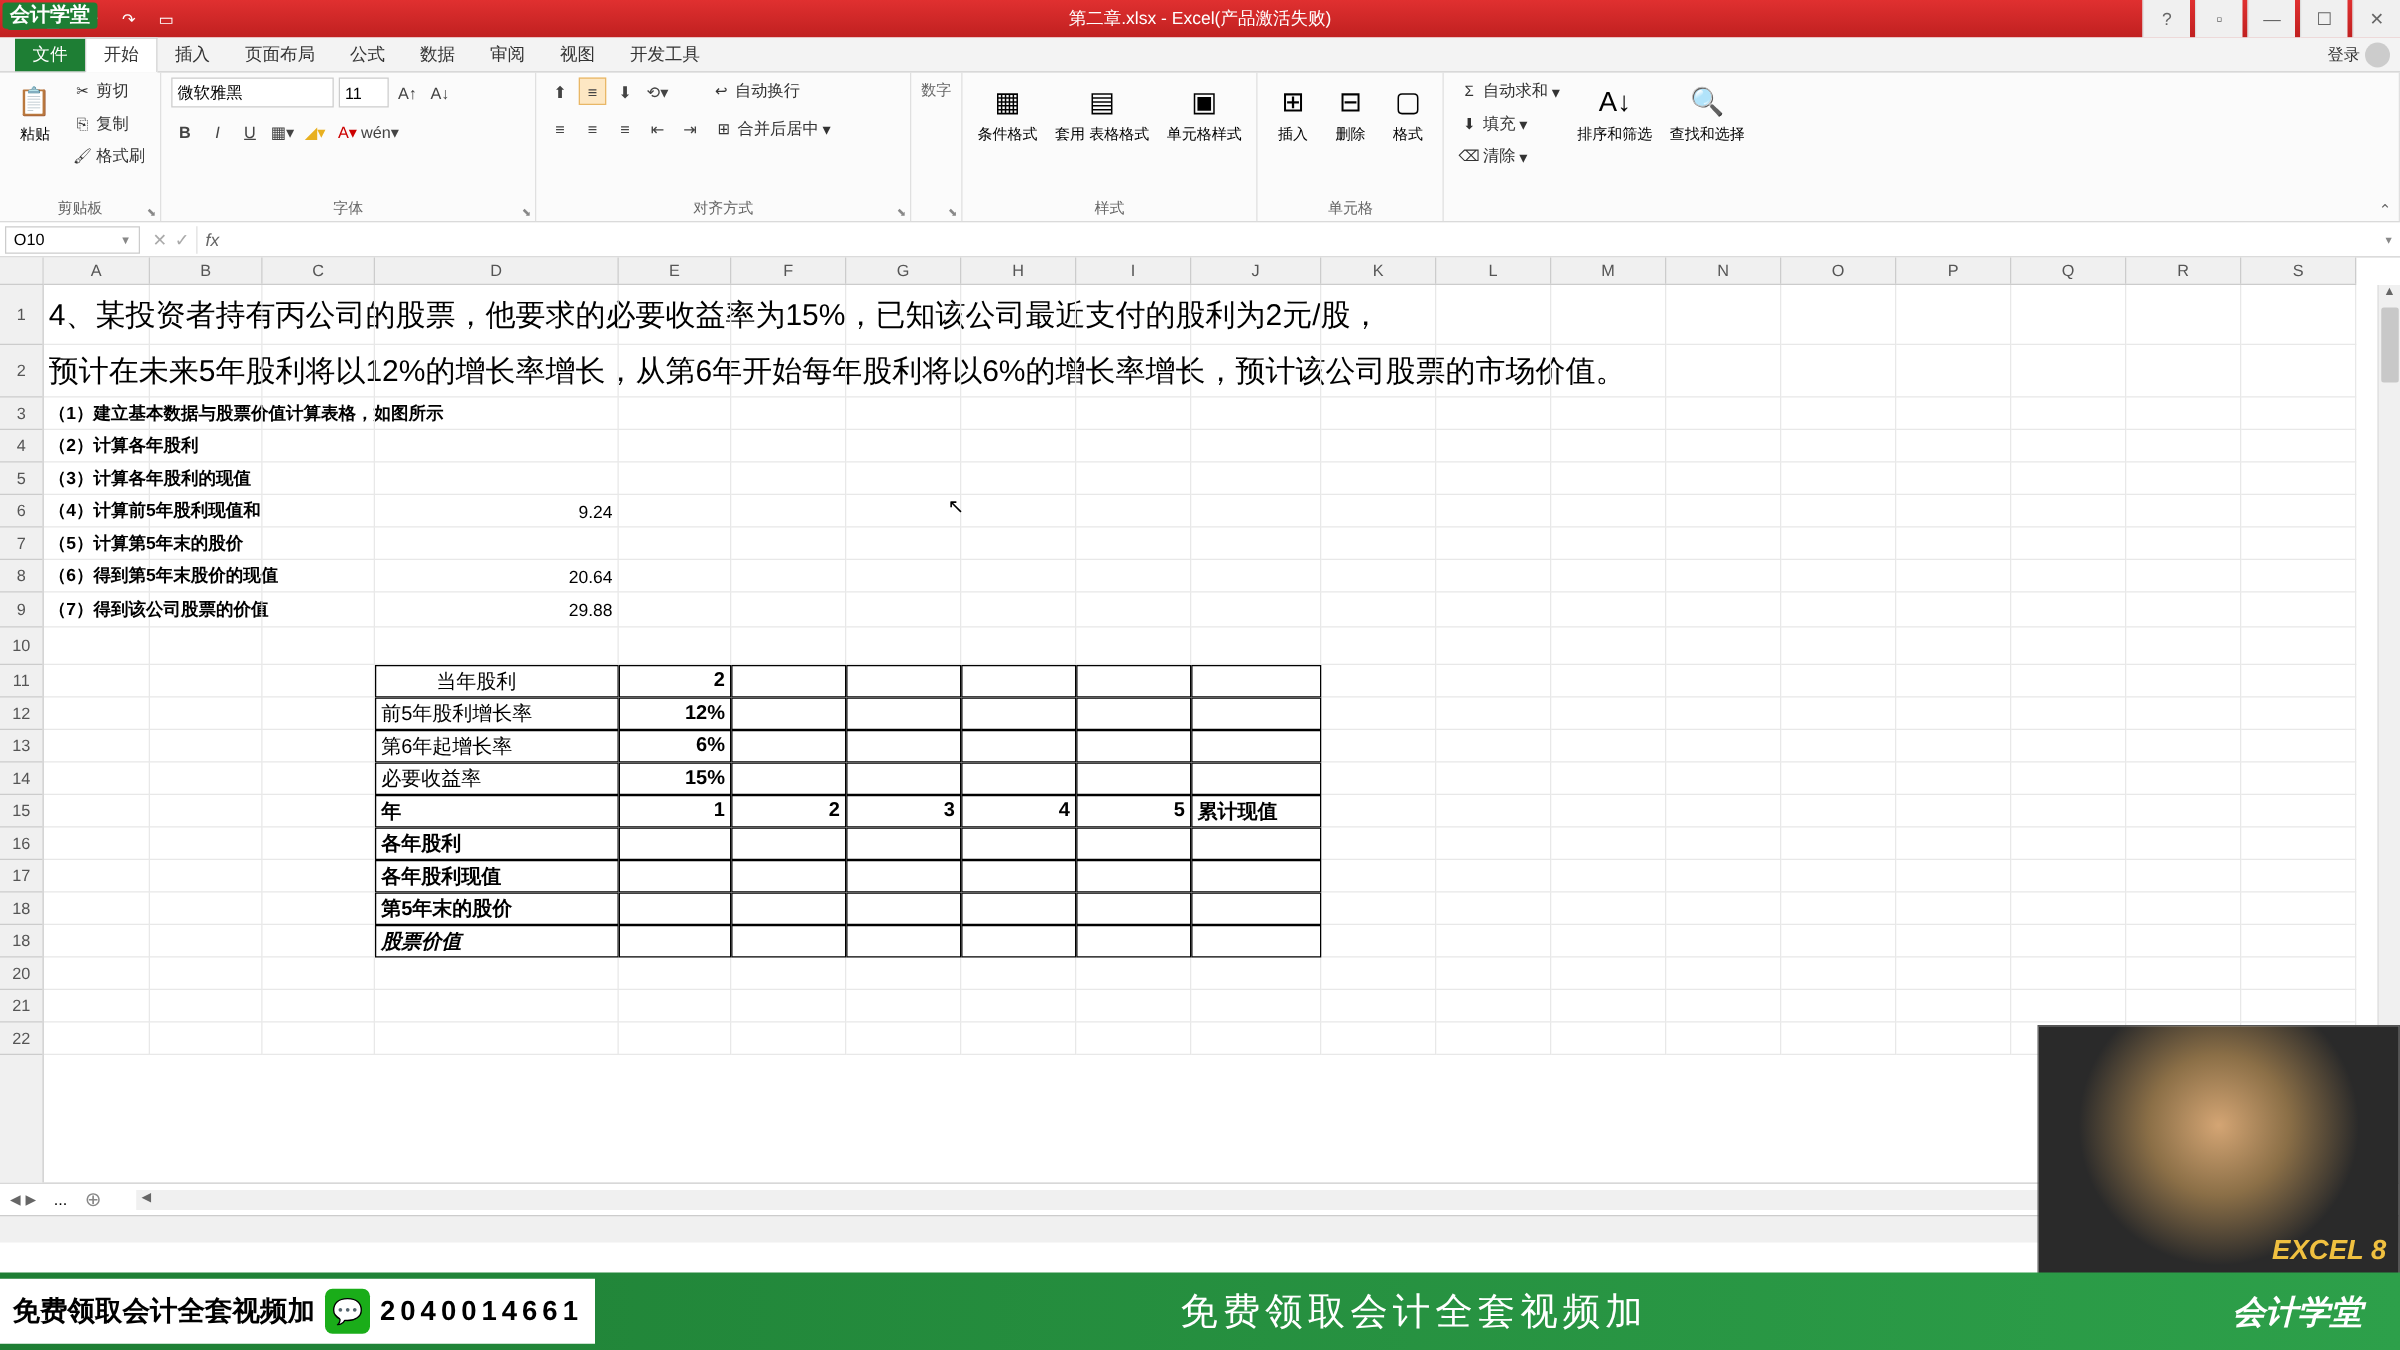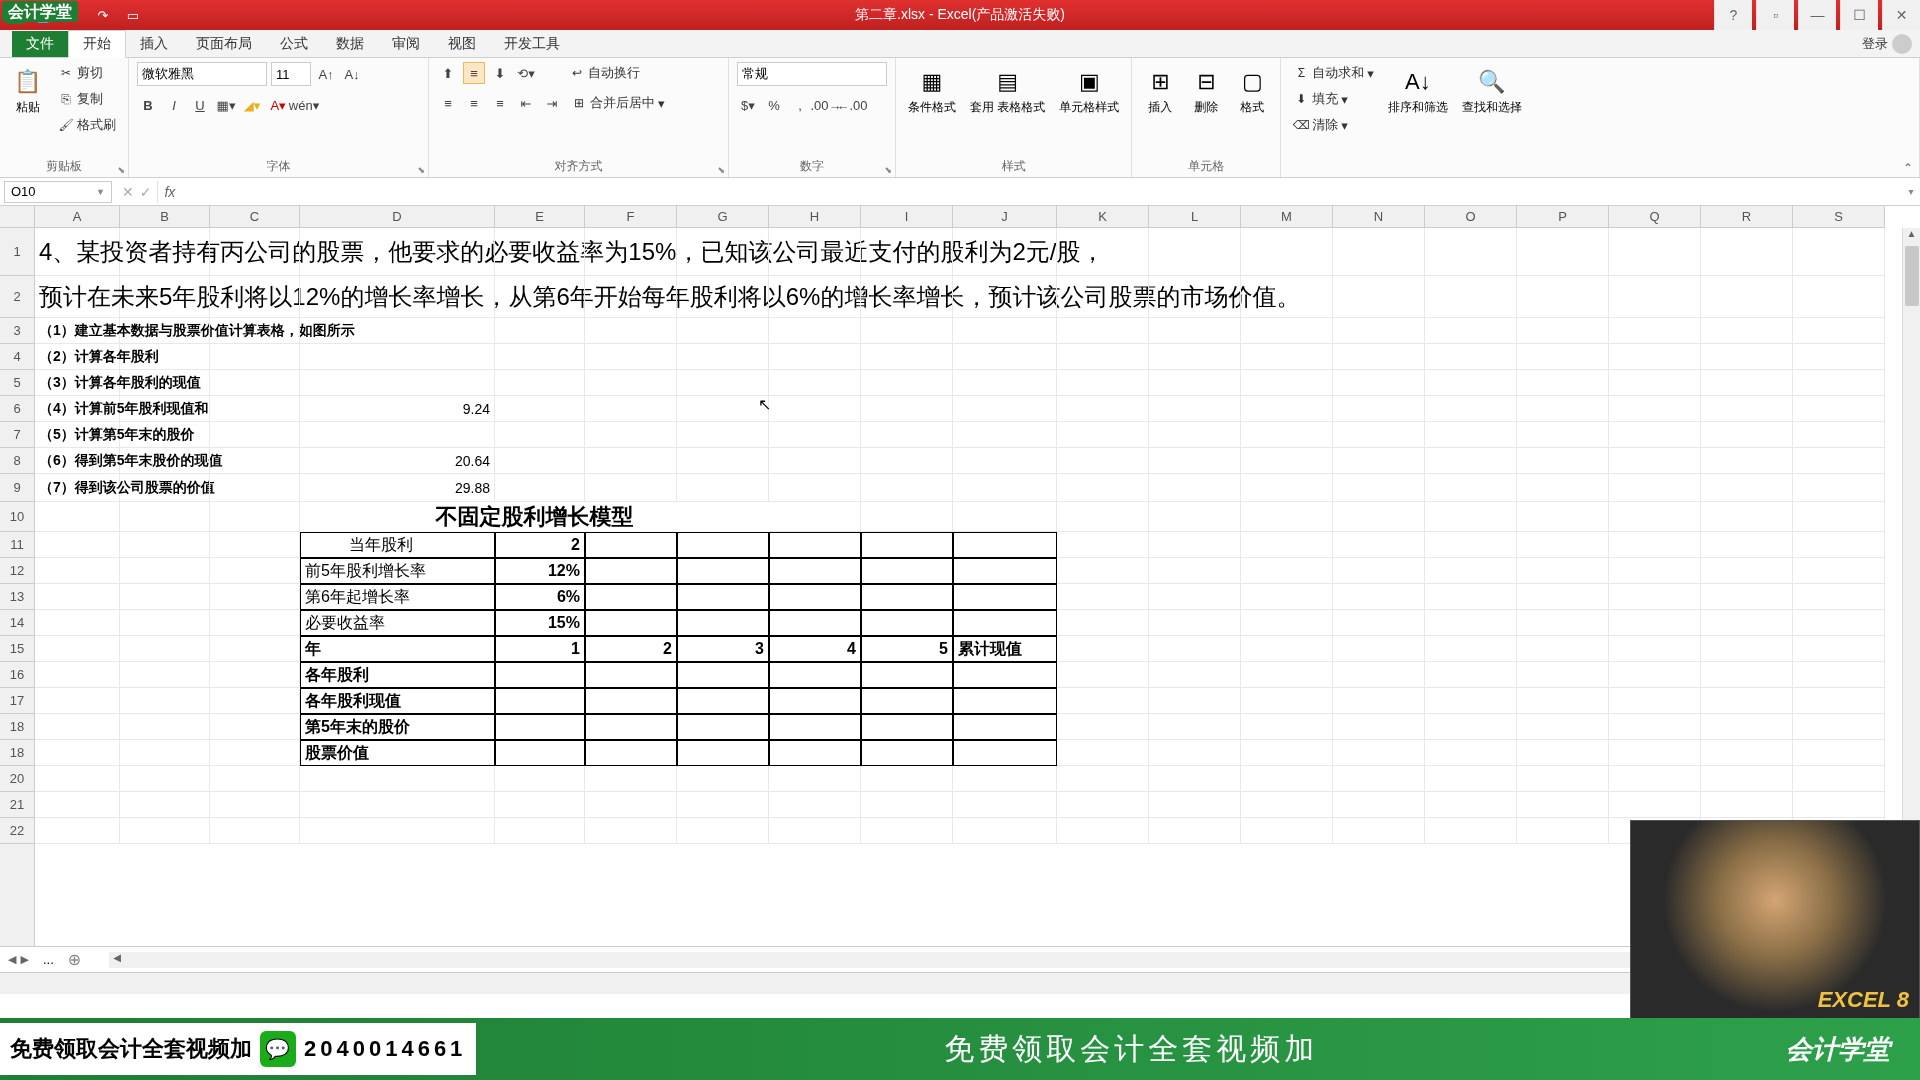--- a/index.html
+++ b/index.html
@@ -225,32 +225,20 @@
           <span class="ibtn">⇥</span>
           <div class="ribbon-btn"><span class="ric">⊞</span><span>合并后居中</span>▾</div>
         </div>
       </div>
     </div>
     <div class="ribbon-group-label">对齐方式</div>
     <span class="expand-icon">⬊</span>
   </div>
 
   <div class="ribbon-group">
-    <div class="ribbon-group-content">
-      <div class="ribbon-col" style="gap:8px">
-        <input class="num-select" value="常规" style="">
-        <div class="ribbon-row">
-          <span class="ibtn">$▾</span>
-          <span class="ibtn">%</span>
-          <span class="ibtn">,</span>
-          <span class="ibtn">.00→</span>
-          <span class="ibtn">←.00</span>
-        </div>
-      </div>
-    </div>
     <div class="ribbon-group-label">数字</div>
     <span class="expand-icon">⬊</span>
   </div>
 
   <div class="ribbon-group">
     <div class="ribbon-group-content">
       <div class="big-btn">
           <div class="bicon">▦</div>
           <div class="blabel">条件格式</div>
         </div>
@@ -826,21 +814,20 @@
             <div class="cell" style="width: 92px; height: 26px;"></div>
             <div class="cell" style="width: 92px; height: 26px;"></div>
             <div class="cell" style="width: 92px; height: 26px;"></div>
             <div class="cell" style="width: 92px; height: 26px;"></div>
             <div class="cell" style="width: 92px; height: 26px;"></div>
             <div class="cell" style="width: 92px; height: 26px;"></div>
             <div class="cell" style="width: 92px; height: 26px;"></div>
             <div class="cell" style="width: 92px; height: 26px;"></div>
             <div class="cell" style="width: 92px; height: 26px;"></div>
           </div>
-          <div style="position: absolute; left: 265px; top: 274px; width: 469px; height: 30px; font-size: 22px; font-weight: bold; display: flex; align-items: center; justify-content: center; background: rgb(255, 255, 255);">不固定股利增长模型</div>
           <div class="cell bordered " style="position: absolute; left: 265px; top: 304px; width: 195px; height: 26px; background: rgb(255, 255, 255); font-size: 16px; padding-left: 48px;">当年股利</div>
           <div class="cell bordered right bold" style="position: absolute; left: 460px; top: 304px; width: 90px; height: 26px; background: rgb(255, 255, 255); font-size: 16px;">2</div>
           <div class="cell bordered " style="position: absolute; left: 550px; top: 304px; width: 92px; height: 26px; background: rgb(255, 255, 255); font-size: 16px;"></div>
           <div class="cell bordered " style="position: absolute; left: 642px; top: 304px; width: 92px; height: 26px; background: rgb(255, 255, 255); font-size: 16px;"></div>
           <div class="cell bordered " style="position: absolute; left: 734px; top: 304px; width: 92px; height: 26px; background: rgb(255, 255, 255); font-size: 16px;"></div>
           <div class="cell bordered " style="position: absolute; left: 826px; top: 304px; width: 92px; height: 26px; background: rgb(255, 255, 255); font-size: 16px;"></div>
           <div class="cell bordered " style="position: absolute; left: 918px; top: 304px; width: 104px; height: 26px; background: rgb(255, 255, 255); font-size: 16px;"></div>
           <div class="cell bordered " style="position: absolute; left: 265px; top: 330px; width: 195px; height: 26px; background: rgb(255, 255, 255); font-size: 16px;">前5年股利增长率</div>
           <div class="cell bordered right bold" style="position: absolute; left: 460px; top: 330px; width: 90px; height: 26px; background: rgb(255, 255, 255); font-size: 16px;">12%</div>
           <div class="cell bordered " style="position: absolute; left: 550px; top: 330px; width: 92px; height: 26px; background: rgb(255, 255, 255); font-size: 16px;"></div>
@@ -883,21 +870,21 @@
           <div class="cell bordered " style="position: absolute; left: 734px; top: 460px; width: 92px; height: 26px; background: rgb(255, 255, 255); font-size: 16px;"></div>
           <div class="cell bordered " style="position: absolute; left: 826px; top: 460px; width: 92px; height: 26px; background: rgb(255, 255, 255); font-size: 16px;"></div>
           <div class="cell bordered " style="position: absolute; left: 918px; top: 460px; width: 104px; height: 26px; background: rgb(255, 255, 255); font-size: 16px;"></div>
           <div class="cell bordered bold" style="position: absolute; left: 265px; top: 486px; width: 195px; height: 26px; background: rgb(255, 255, 255); font-size: 16px;">第5年末的股价</div>
           <div class="cell bordered " style="position: absolute; left: 460px; top: 486px; width: 90px; height: 26px; background: rgb(255, 255, 255); font-size: 16px;"></div>
           <div class="cell bordered " style="position: absolute; left: 550px; top: 486px; width: 92px; height: 26px; background: rgb(255, 255, 255); font-size: 16px;"></div>
           <div class="cell bordered " style="position: absolute; left: 642px; top: 486px; width: 92px; height: 26px; background: rgb(255, 255, 255); font-size: 16px;"></div>
           <div class="cell bordered " style="position: absolute; left: 734px; top: 486px; width: 92px; height: 26px; background: rgb(255, 255, 255); font-size: 16px;"></div>
           <div class="cell bordered " style="position: absolute; left: 826px; top: 486px; width: 92px; height: 26px; background: rgb(255, 255, 255); font-size: 16px;"></div>
           <div class="cell bordered " style="position: absolute; left: 918px; top: 486px; width: 104px; height: 26px; background: rgb(255, 255, 255); font-size: 16px;"></div>
-          <div class="cell bordered bold" style="position: absolute; left: 265px; top: 512px; width: 195px; height: 26px; background: rgb(255, 255, 255); font-size: 16px;">股票价值</div>
+          <div class="cell bordered bold" style="position: absolute; left: 265px; top: 512px; width: 195px; height: 26px; background: rgb(255, 255, 255); font-size: 16px; font-style: italic;">股票价值</div>
           <div class="cell bordered " style="position: absolute; left: 460px; top: 512px; width: 90px; height: 26px; background: rgb(255, 255, 255); font-size: 16px;"></div>
           <div class="cell bordered " style="position: absolute; left: 550px; top: 512px; width: 92px; height: 26px; background: rgb(255, 255, 255); font-size: 16px;"></div>
           <div class="cell bordered " style="position: absolute; left: 642px; top: 512px; width: 92px; height: 26px; background: rgb(255, 255, 255); font-size: 16px;"></div>
           <div class="cell bordered " style="position: absolute; left: 734px; top: 512px; width: 92px; height: 26px; background: rgb(255, 255, 255); font-size: 16px;"></div>
           <div class="cell bordered " style="position: absolute; left: 826px; top: 512px; width: 92px; height: 26px; background: rgb(255, 255, 255); font-size: 16px;"></div>
           <div class="cell bordered " style="position: absolute; left: 918px; top: 512px; width: 104px; height: 26px; background: rgb(255, 255, 255); font-size: 16px;"></div>
         </div>
     </div>
   </div>
   <div class="scroll-v">

